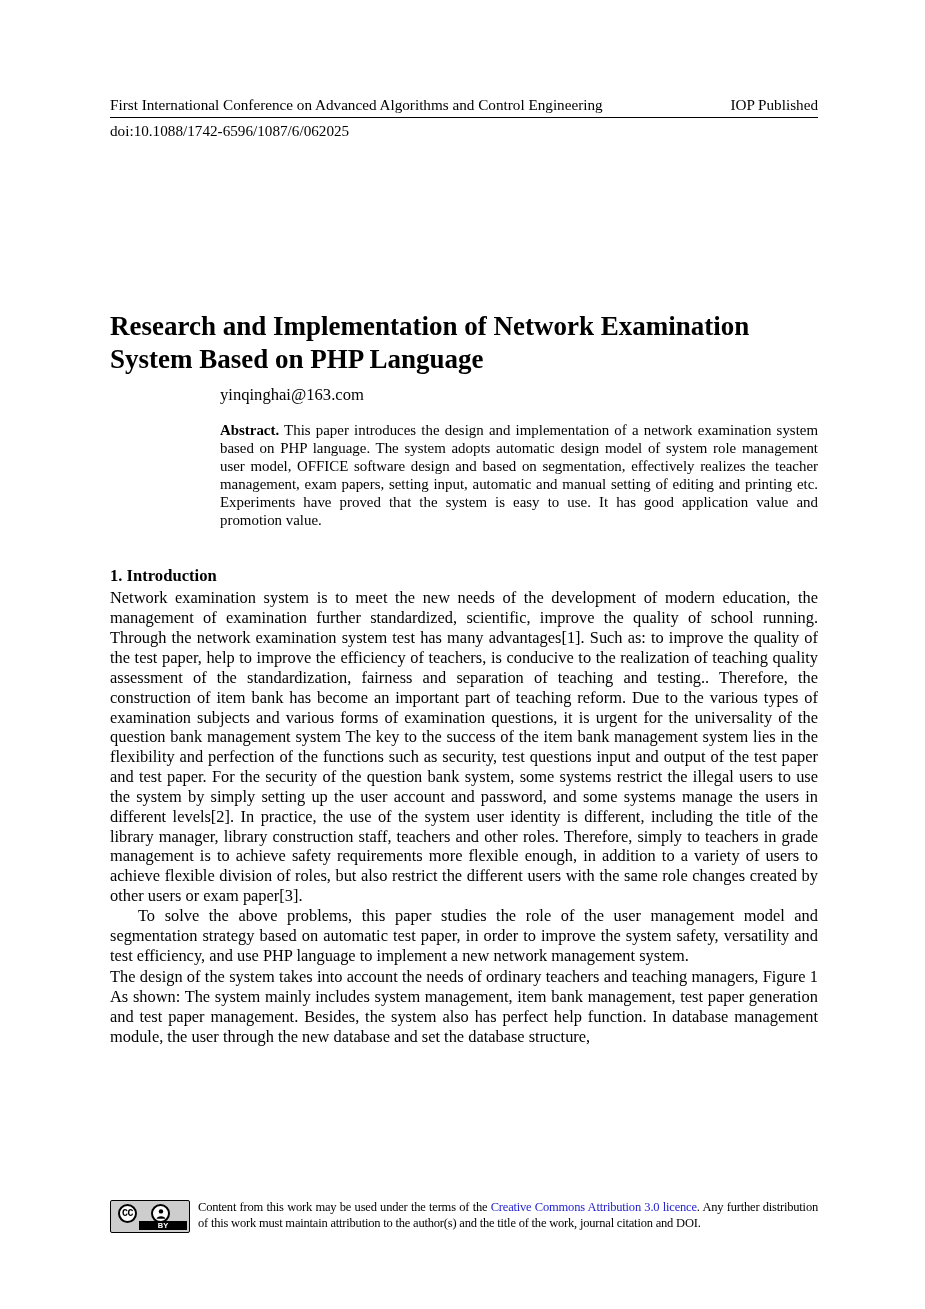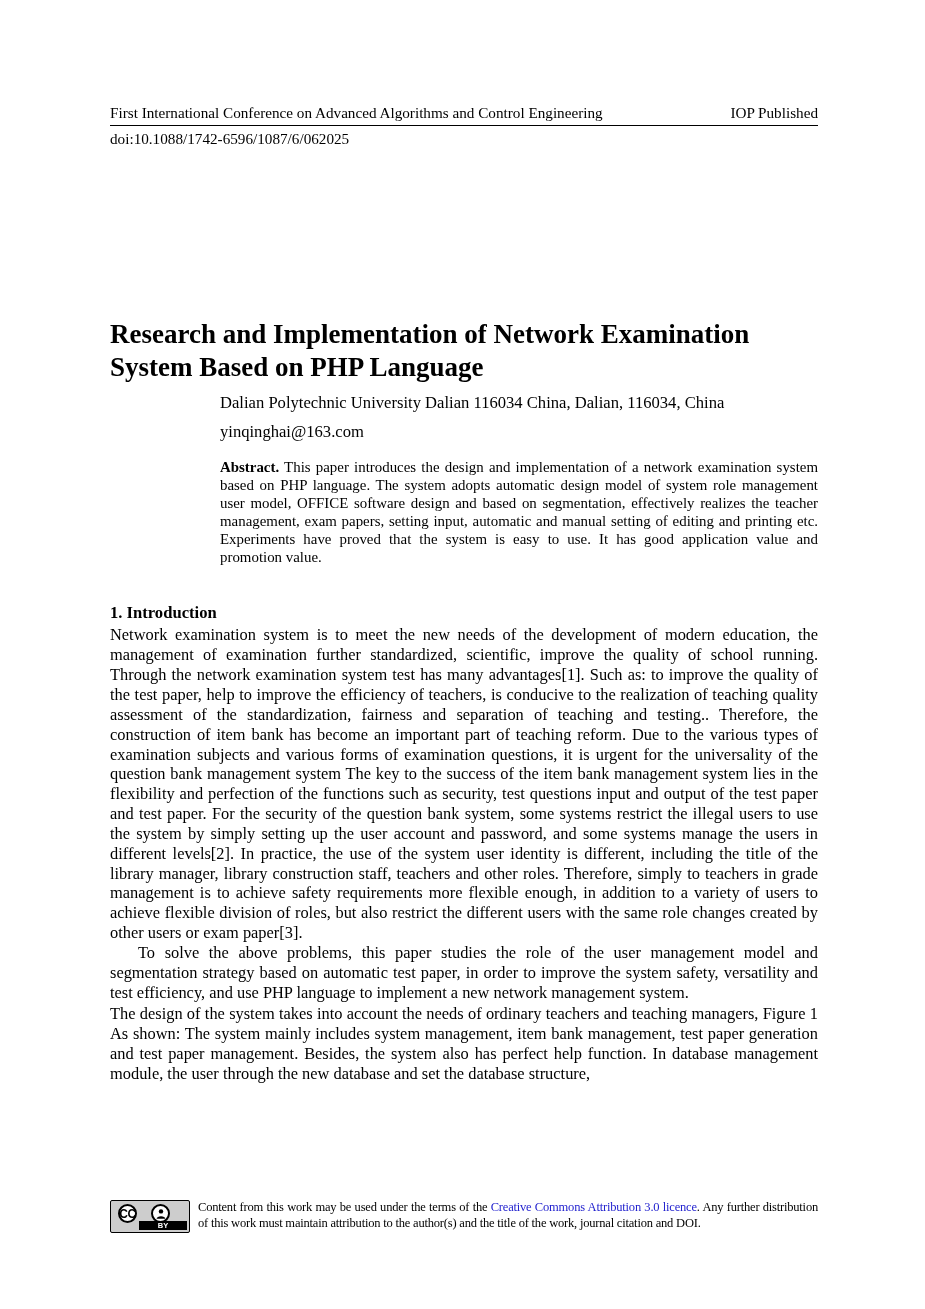--- a/index.html
+++ b/index.html
@@ -5,21 +5,21 @@
   html, body { margin:0; padding:0; background:#e8e8e8; }
   .page {
     position:relative;
     width:925px; height:1309px;
     background:#ffffff;
     font-family:"Liberation Serif", serif;
     color:#000;
     overflow:hidden;
     margin:0 auto;
   }
-  .content { position:absolute; left:110px; top:16px; width:708px; }
+  .content { position:absolute; left:110px; top:8px; width:708px; }
 
   
   .hdr { margin-top:88px; }
   .h-row { display:flex; justify-content:space-between; font-size:15.2px; line-height:18px; }
   .h-row1 { border-bottom:1.6px solid #000; padding-bottom:3px; }
   .h-row2 { margin-top:4px; }
   .h-row b { font-weight:bold; }
 
   
   h1.title {
@@ -56,21 +56,21 @@
   .cc-badge {
     width:80px; height:33px; flex:none;
     background:#cdcdcd; border:1.5px solid #000; border-radius:2px;
     position:relative; box-sizing:border-box; margin-top:1px;
   }
   .cc-circle {
     position:absolute; top:3px; width:19px; height:19px;
     border:2px solid #000; border-radius:50%; background:#fff;
     box-sizing:border-box; display:flex; align-items:center; justify-content:center;
   }
-  .cc-circle.c1 { left:7px; font-family:Liberation Sans, sans-serif; font-weight:bold; font-size:12px; letter-spacing:-0.5px; }
+  .cc-circle.c1 { left:7px; font-family:Liberation Mono, monospace; font-weight:bold; font-size:10px; letter-spacing:-0.5px; }
   .cc-circle.c2 { left:40px; }
   .cc-bar {
     position:absolute; left:28px; right:2px; bottom:2px; height:9px;
     background:#000; color:#fff; text-align:center;
     font-family:"Liberation Sans", sans-serif; font-weight:bold;
     font-size:7.5px; line-height:9px;
   }
   .license-text {
     margin:0 0 0 8px; flex:1;
     font-size:12.5px; line-height:16.2px; letter-spacing:-0.2px;
@@ -92,21 +92,20 @@
         <span>IOP Published</span>
       </div>
       <div class="h-row h-row2">
         <span>doi:10.1088/1742-6596/1087/6/062025</span>
       </div>
     </div>
 
     <h1 class="title">Research and Implementation of Network Examination System Based on PHP Language</h1>
 
     <div class="authorblock">
-      <p class="author-affil">Dalian Polytechnic University Dalian 116034 China, Dalian, 116034, China</p>
       <p class="author-email">yinqinghai@163.com</p>
     </div>
 
     <p class="abstract"><b>Abstract.</b> <span>This paper introduces the design and implementation of a network examination system based on PHP language. The system adopts automatic design model of system role management user model, OFFICE software design and based on segmentation, effectively realizes the teacher management, exam papers, setting input, automatic and manual setting of editing and printing etc. Experiments have proved that the system is easy to use. It has good application value and promotion value.</span></p>
 
     <h2 class="sec">1. Introduction</h2>
     <p class="body">Network examination system is to meet the new needs of the development of modern education, the management of examination further standardized, scientific, improve the quality of school running. Through the network examination system test has many advantages[1]. Such as: to improve the quality of the test paper, help to improve the efficiency of teachers, is conducive to the realization of teaching quality assessment of the standardization, fairness and separation of teaching and testing.. Therefore, the construction of item bank has become an important part of teaching reform. Due to the various types of examination subjects and various forms of examination questions, it is urgent for the universality of the question bank management system The key to the success of the item bank management system lies in the flexibility and perfection of the functions such as security, test questions input and output of the test paper and test paper. For the security of the question bank system, some systems restrict the illegal users to use the system by simply setting up the user account and password, and some systems manage the users in different levels[2]. In practice, the use of the system user identity is different, including the title of the library manager, library construction staff, teachers and other roles. Therefore, simply to teachers in grade management is to achieve safety requirements more flexible enough, in addition to a variety of users to achieve flexible division of roles, but also restrict the different users with the same role changes created by other users or exam paper[3].</p>
     <p class="body indent">To solve the above problems, this paper studies the role of the user management model and segmentation strategy based on automatic test paper, in order to improve the system safety, versatility and test efficiency, and use PHP language to implement a new network management system.</p>
 
     <p class="body">The design of the system takes into account the needs of ordinary teachers and teaching managers, Figure 1 As shown: The system mainly includes system management, item bank management, test paper generation and test paper management. Besides, the system also has perfect help function. In database management module, the user through the new database and set the database structure,</p>

